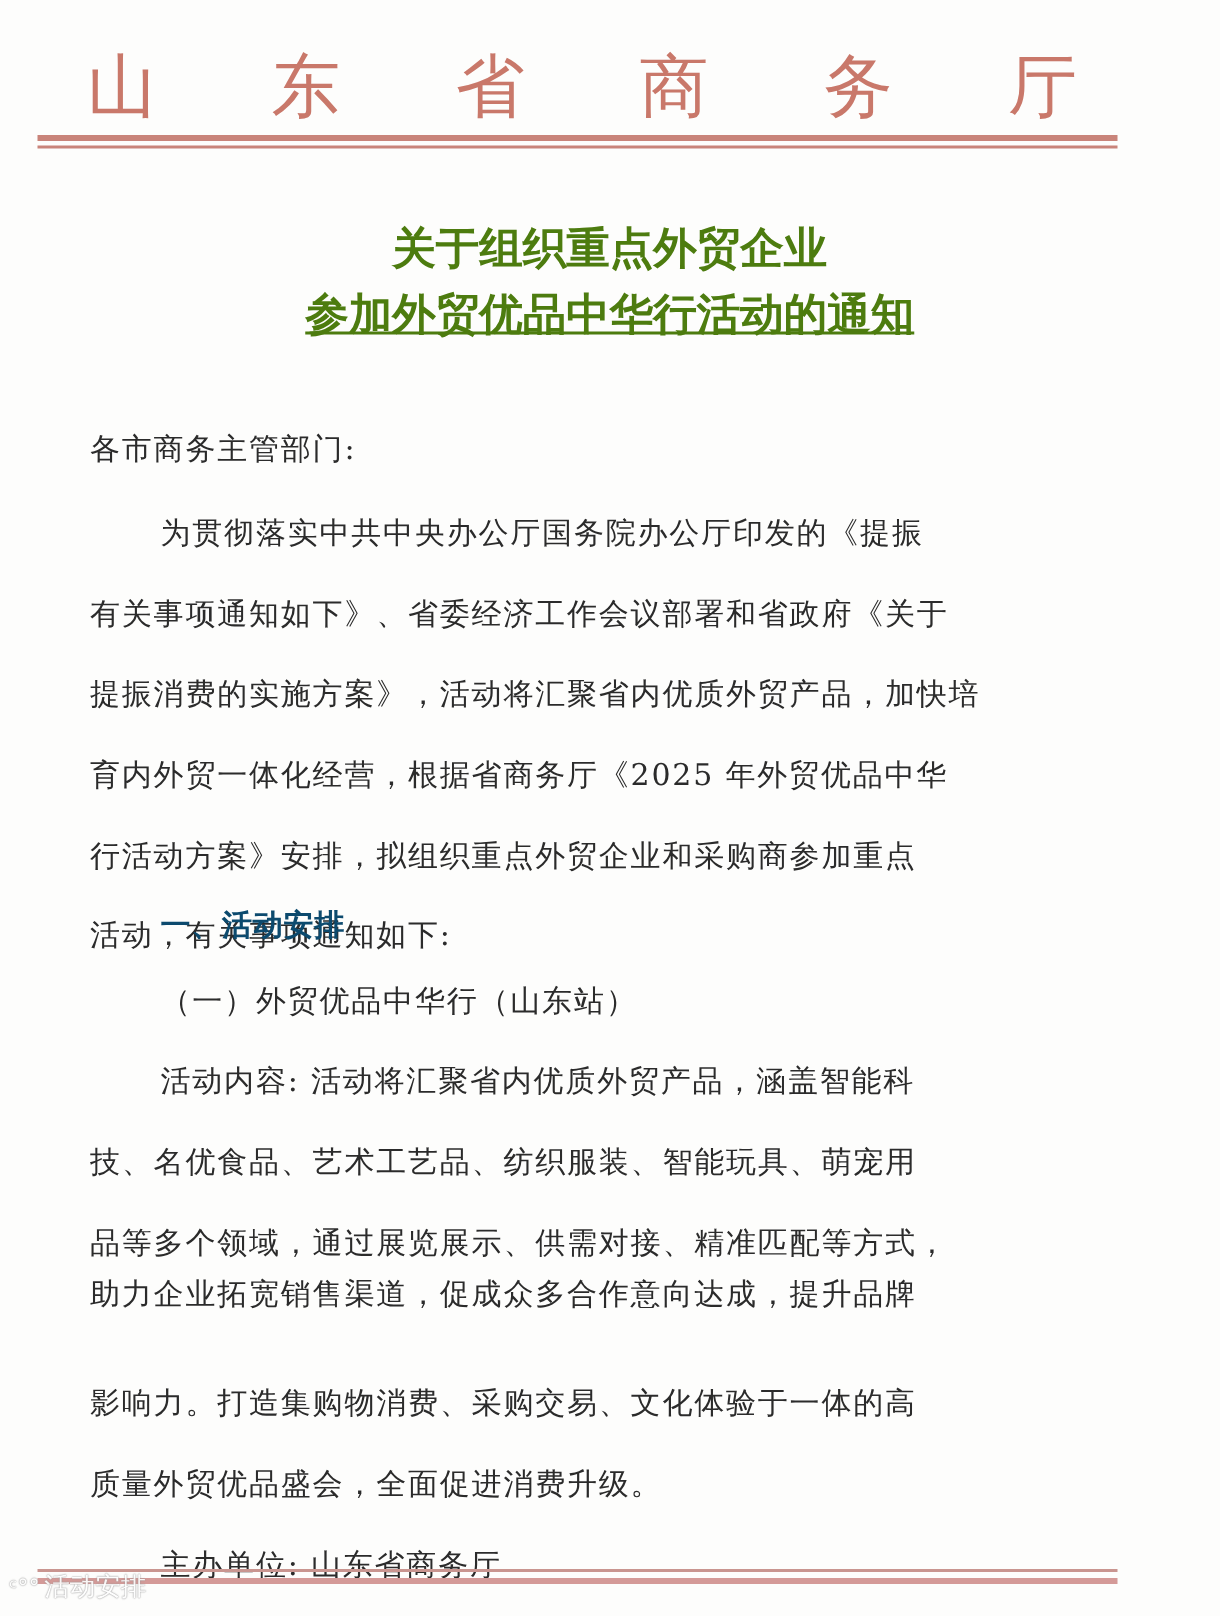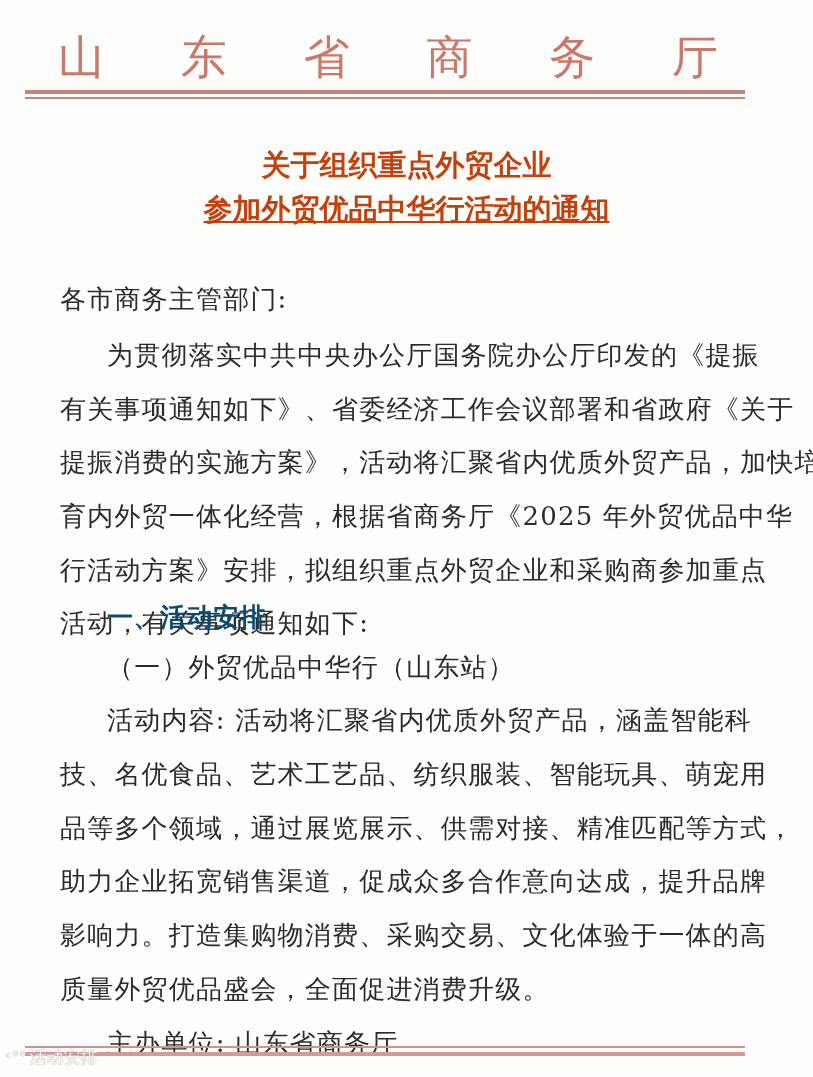--- a/index.html
+++ b/index.html
@@ -20,27 +20,27 @@
   }
   .rule { position:absolute; left:25px; width:720px; background:#c9847a; }
   .rule.h-thick { top:90px; height:4px; }
   .rule.h-thin  { top:97px; height:1.5px; }
   .rule.f-thin  { top:1046px; height:1.5px; background:#c99590; }
   .rule.f-thick { top:1052px; height:4px; background:#d49a98; }
 
   .title {
     position:absolute; left:0; width:813px; text-align:center;
     font-family:"DejaVu Sans", sans-serif; font-weight:bold;
-    font-size:29px; color:#c2410c; letter-spacing:0px;
+    font-size:29px; color:#4d7c0f; letter-spacing:0px;
   }
   .title.l1 { top:146px; }
   .title.l2 { top:190px;text-decoration:underline; }
 
   .line {
-    position:absolute; left:60px; font-size:26px; line-height:30px;
+    position:absolute; left:60px; font-size:20px; line-height:30px;
     white-space:nowrap; color:#2b2b2b; letter-spacing:1.2px;
   }
   .indent { left:107px;text-align:right; }
   .heading {
     font-family:Liberation Mono, monospace; font-weight:bold; color:#0c4a6e;
     letter-spacing:0.5px;
   }
   .watermark {
     position:absolute; left:6px; top:1046px; font-family:"DejaVu Sans", sans-serif;
     font-size:17px; color:#ffffff; text-shadow:0 0 1px #999, 0 0 1px #999;
@@ -76,21 +76,21 @@
   <div class="line" style="top:501px">育内外贸一体化经营，根据省商务厅《2025 年外贸优品中华</div>
   <div class="line" style="top:555px">行活动方案》安排，拟组织重点外贸企业和采购商参加重点</div>
   <div class="line" style="top:608px">活动，有关事项通知如下:</div>
 
   <div class="line indent heading" style="top:602px;left:107px;top:604px">一、活动安排</div>
   <div class="line indent" style="top:652px">（一）外贸优品中华行（山东站）</div>
 
   <div class="line indent" style="top:705px">活动内容: 活动将汇聚省内优质外贸产品，涵盖智能科</div>
   <div class="line" style="top:759px">技、名优食品、艺术工艺品、纺织服装、智能玩具、萌宠用</div>
   <div class="line" style="top:813px">品等多个领域，通过展览展示、供需对接、精准匹配等方式，</div>
-  <div class="line" style="top:866px">助力企业拓宽销售渠道，促成众多合作意向达成，提升品牌</div>
+  <div class="line" style="top:847px">助力企业拓宽销售渠道，促成众多合作意向达成，提升品牌</div>
   <div class="line" style="top:920px">影响力。打造集购物消费、采购交易、文化体验于一体的高</div>
   <div class="line" style="top:974px">质量外贸优品盛会，全面促进消费升级。</div>
 
   <div class="line indent" style="top:1028px">主办单位: 山东省商务厅</div>
 </div>
 
 <div class="rule f-thin"></div>
 <div class="rule f-thick"></div>
 
 <div class="watermark">

